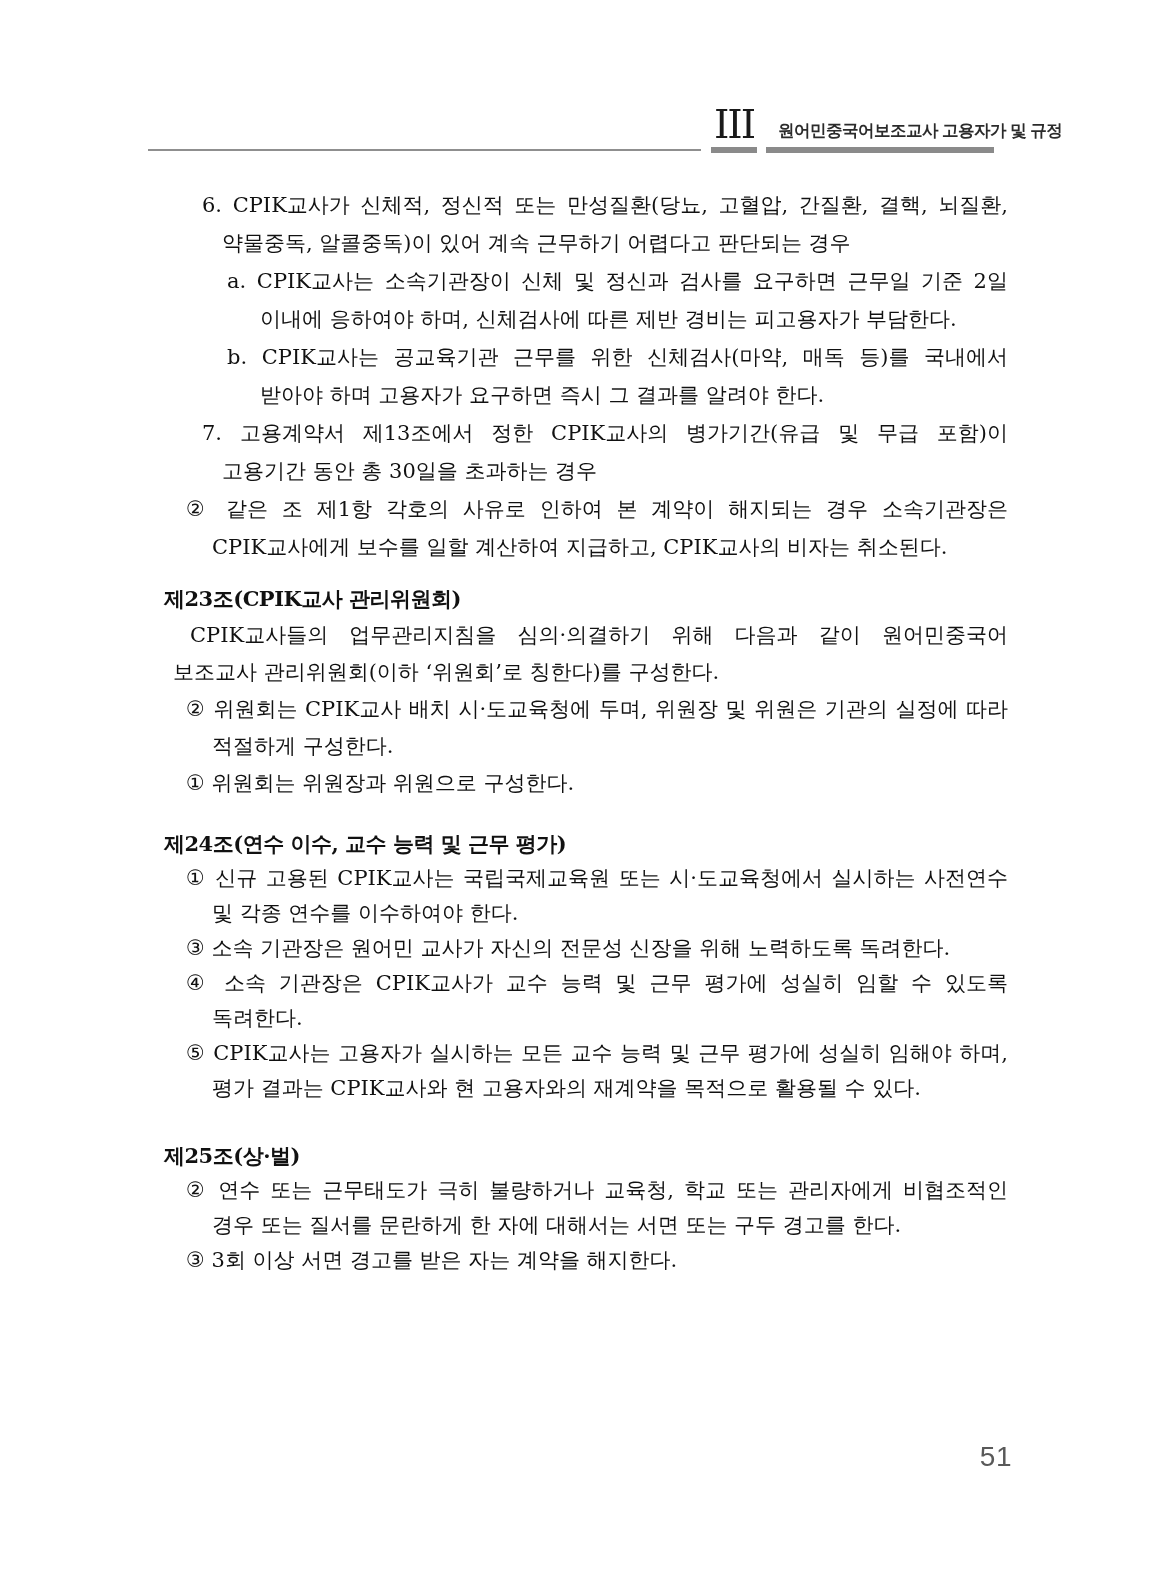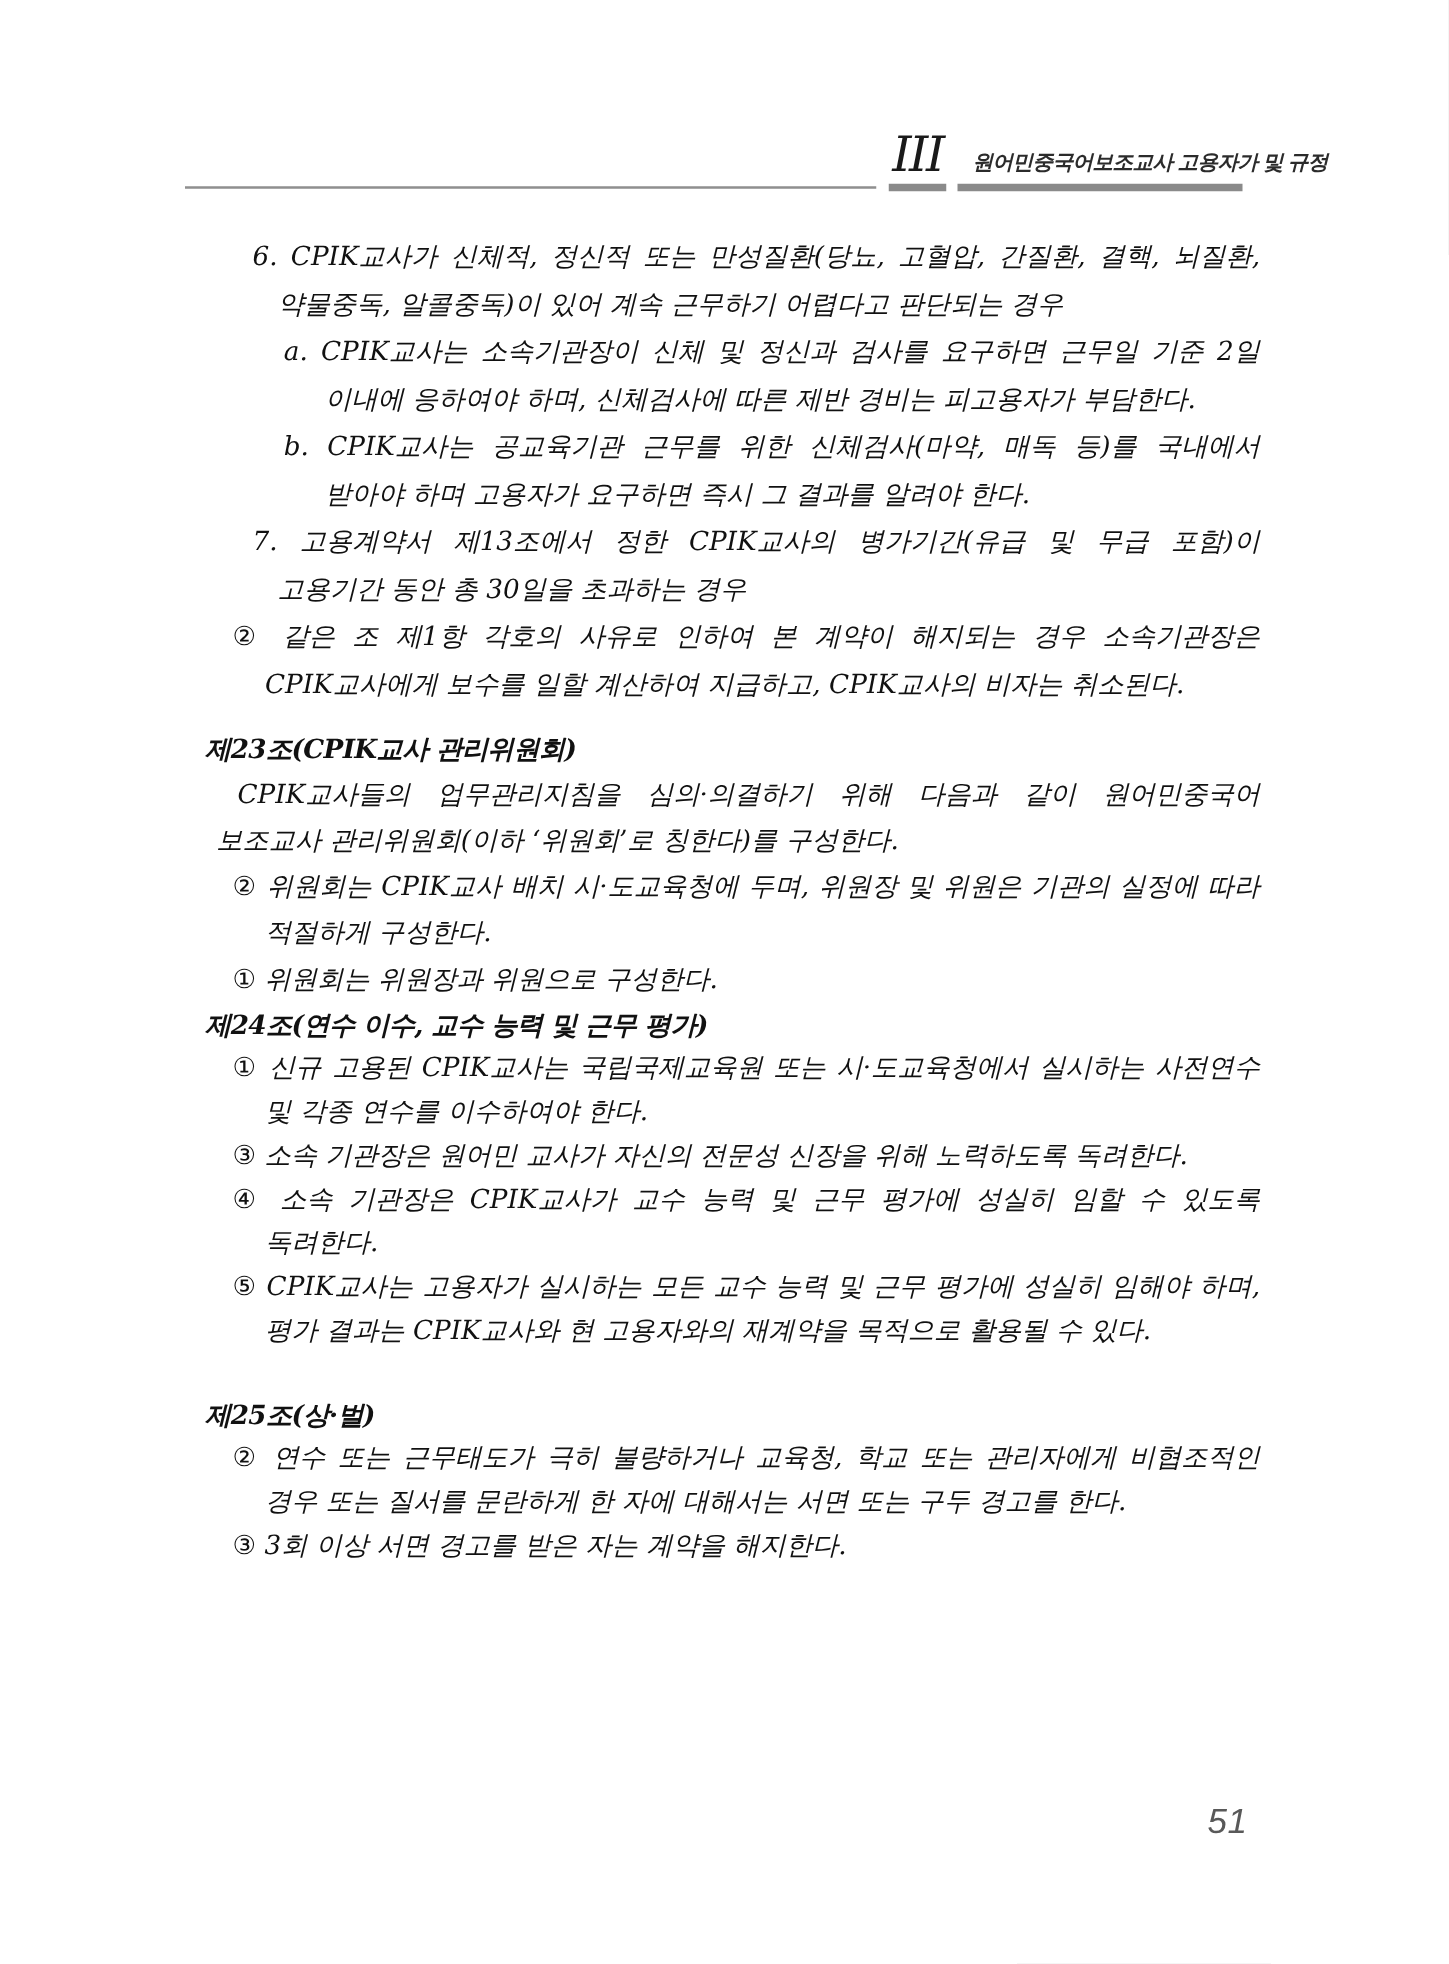--- a/index.html
+++ b/index.html
@@ -4,21 +4,20 @@
 <style>
   html,body{margin:0;padding:0;background:#e8e8e8;}
   .page{
     position:relative;
     width:1159px;height:1571px;
     background:#ffffff;
     margin:0 auto;
     overflow:hidden;
     font-family:"DejaVu Serif","DejaVu Sans",serif;
     color:#111111;
-    font-style:italic;
   }
   
   .hdr-rule-thin{
     position:absolute;left:148px;top:149px;width:553px;height:2px;
     background:#8f8f8f;
   }
   .hdr-num{
     position:absolute;left:711px;top:103px;width:46px;height:44px;
     font-family:"DejaVu Serif",serif;
     font-size:39px;line-height:44px;font-weight:500;
@@ -41,39 +40,39 @@
   
   .content{
     position:absolute;left:164px;top:186px;width:844px;
     font-size:21px;
     text-align:justify;
     word-break:keep-all;
   }
   .sec{margin:0;padding:0;}
   .sec-intro{line-height:38px;}
   .sec-a23{line-height:37px;margin-top:14px;}
-  .sec-a24{line-height:35px;}
+  .sec-a24{line-height:35px;margin-top:24px;}
   .sec-a25{line-height:35px;margin-top:32px;}
   .heading{
     font-weight:700;
     text-align:left;
     letter-spacing:-0.5px;
   }
   .item{margin:0;}
   .item .marker{white-space:pre;}
   .item-num{padding-left:58px;text-indent:-20px;}
   .item-alpha{padding-left:96px;text-indent:-33px;}
   .item-circ{padding-left:48px;text-indent:-26px;}
   .lead-para{padding-left:9px;text-indent:17px;}
   
   .page-num{
     position:absolute;left:952px;top:1441px;width:60px;
     font-family:"Liberation Sans","DejaVu Sans",sans-serif;
     font-size:28px;line-height:32px;color:#595959;
-    text-align:center;letter-spacing:0.5px;
+    text-align:right;letter-spacing:0.5px;
   }
 </style>
 </head>
 <body>
 
 <div class="page">
 
   <div class="hdr-rule-thin"></div>
   <div class="hdr-num">III</div>
   <div class="hdr-num-bar"></div>

